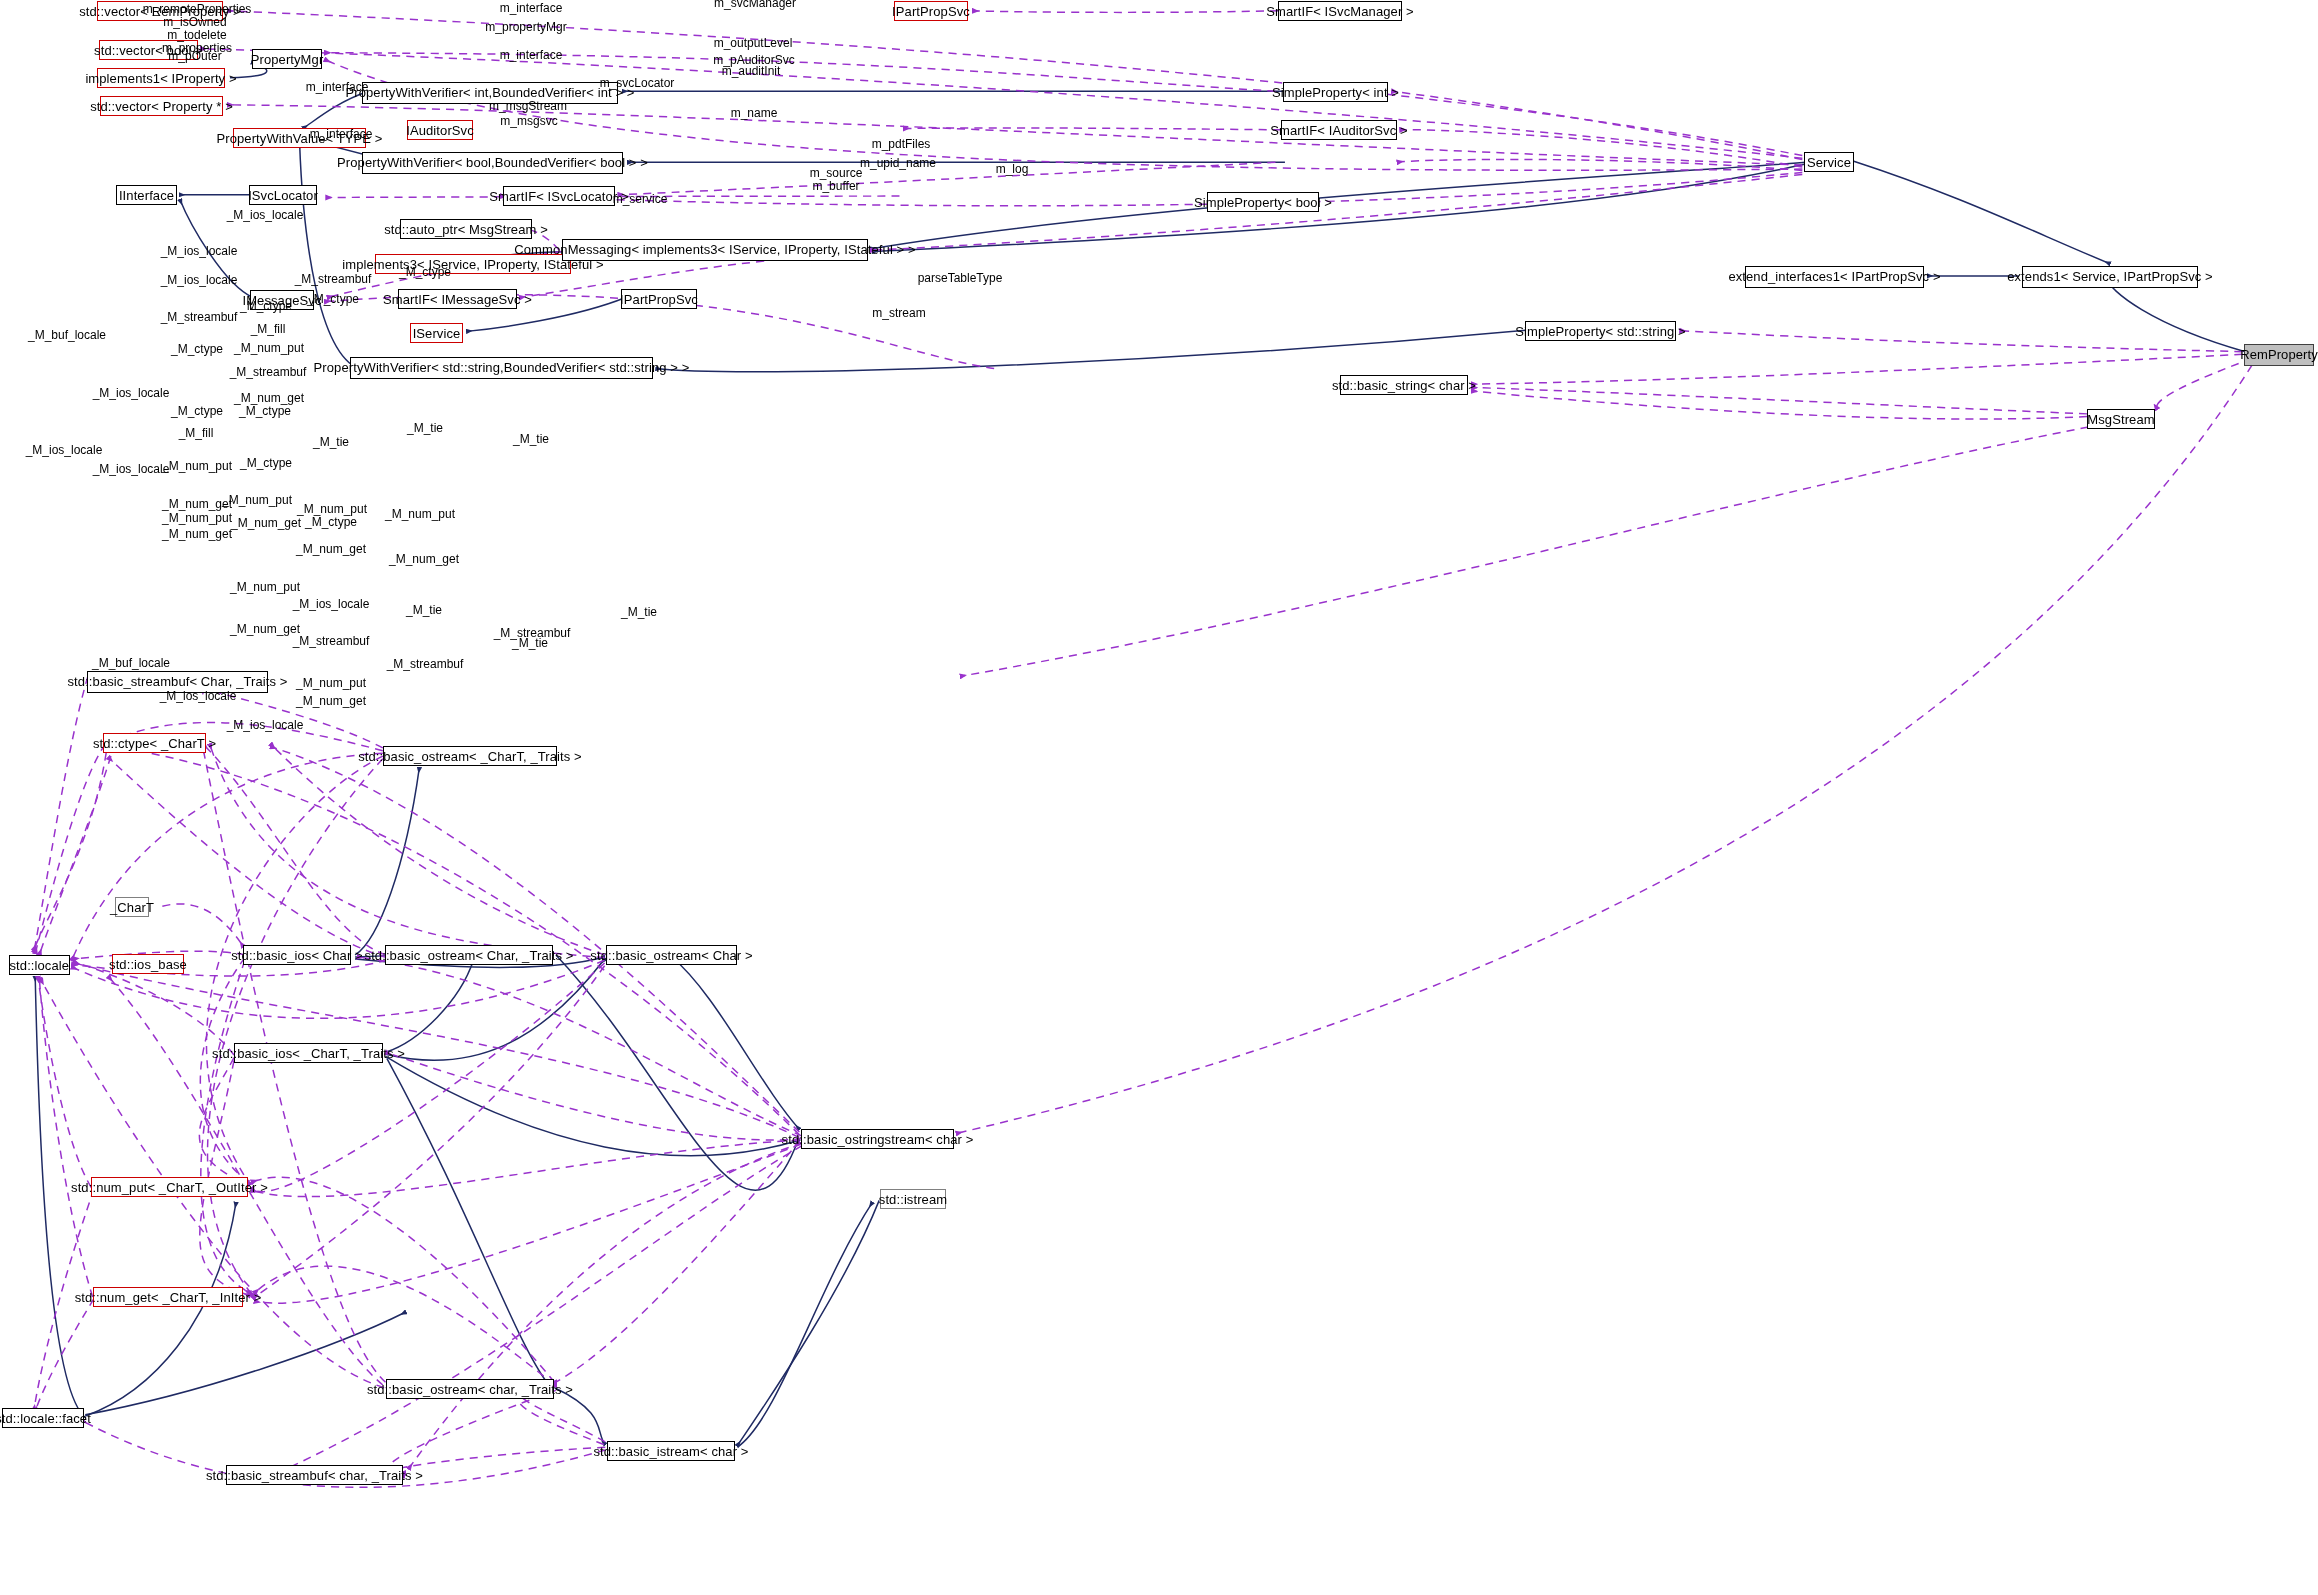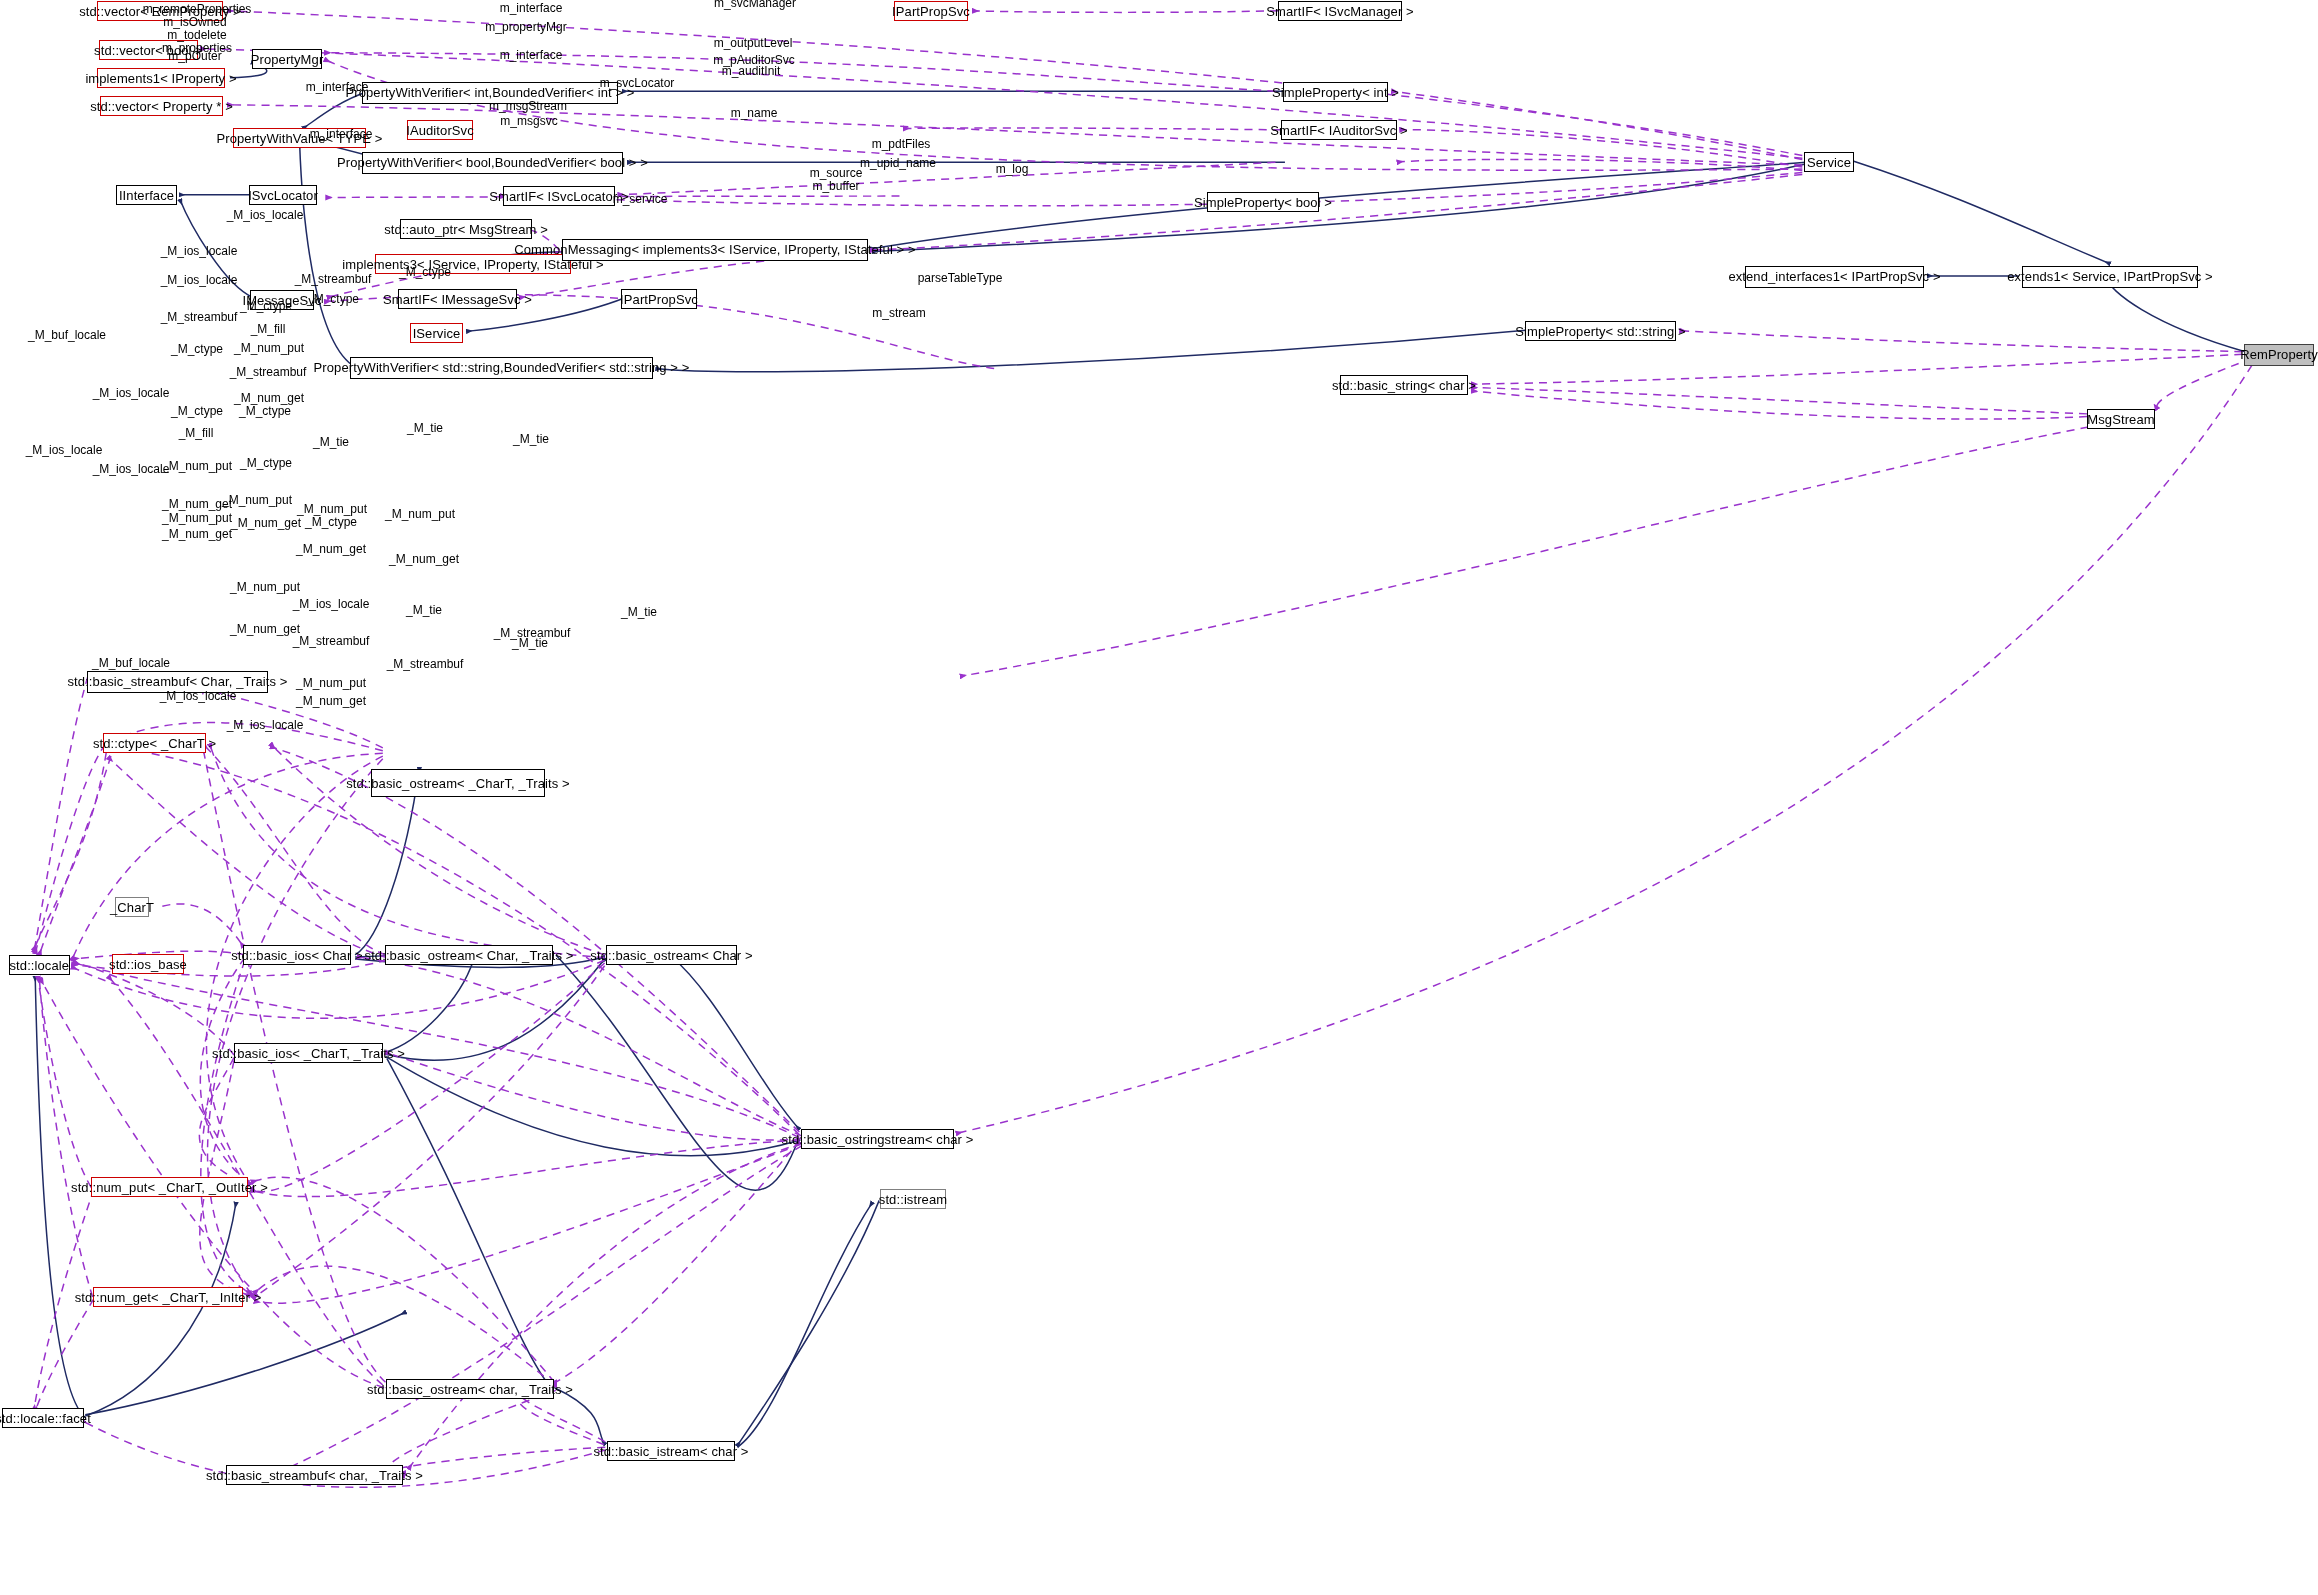--- a/index.html
+++ b/index.html
@@ -208,21 +208,21 @@
     <div class="node" style="left: 87px; top: 671px; width: 181px; height: 21.6px;">std::basic_streambuf&lt; Char, _Traits &gt;</div>
     <div class="node red" style="left: 103px; top: 733px; width: 103px; height: 20px;">std::ctype&lt; _CharT &gt;</div>
     <div class="node gray" style="left: 115px; top: 897px; width: 34px; height: 20px;">_CharT</div>
     <div class="node" style="left: 8.8px; top: 955px; width: 61px; height: 20px;">std::locale</div>
     <div class="node red" style="left: 112px; top: 954px; width: 72px; height: 20px;">std::ios_base</div>
     <div class="node red" style="left: 91px; top: 1177px; width: 157px; height: 20px;">std::num_put&lt; _CharT, _OutIter &gt;</div>
     <div class="node red" style="left: 93px; top: 1287px; width: 150px; height: 20px;">std::num_get&lt; _CharT, _InIter &gt;</div>
     <div class="node" style="left: 2px; top: 1408px; width: 82px; height: 20px;">std::locale::facet</div>
     <div class="node" style="left: 243px; top: 945px; width: 108px; height: 20px;">std::basic_ios&lt; Char &gt;</div>
     <div class="node" style="left: 234px; top: 1043px; width: 149px; height: 20px;">std::basic_ios&lt; _CharT, _Traits &gt;</div>
-    <div class="node" style="left: 371px; top: 746px; width: 174px; height: 28px; margin-top: 23px;">std::basic_ostream&lt; _CharT, _Traits &gt;</div>
+    <div class="node" style="left: 383px; top: 746px; width: 174px; height: 20px;">std::basic_ostream&lt; _CharT, _Traits &gt;</div>
     <div class="node" style="left: 385px; top: 945px; width: 168px; height: 20px;">std::basic_ostream&lt; Char, _Traits &gt;</div>
     <div class="node" style="left: 386px; top: 1379px; width: 168px; height: 20px;">std::basic_ostream&lt; char, _Traits &gt;</div>
     <div class="node" style="left: 226px; top: 1465px; width: 177px; height: 20px;">std::basic_streambuf&lt; char, _Traits &gt;</div>
     <div class="node" style="left: 606px; top: 945px; width: 131px; height: 20px;">std::basic_ostream&lt; Char &gt;</div>
     <div class="node" style="left: 801px; top: 1129px; width: 153px; height: 20px;">std::basic_ostringstream&lt; char &gt;</div>
     <div class="node gray" style="left: 880px; top: 1189px; width: 66px; height: 20px;">std::istream</div>
     <div class="node" style="left: 607px; top: 1441px; width: 128px; height: 20px;">std::basic_istream&lt; char &gt;</div>
     <div class="elabel" style="left: 197px; top: 10px;">m_remoteProperties</div>
     <div class="elabel" style="left: 195px; top: 23px;">m_isOwned</div>
     <div class="elabel" style="left: 197px; top: 42px;">m_todelete<br>m_properties</div>

